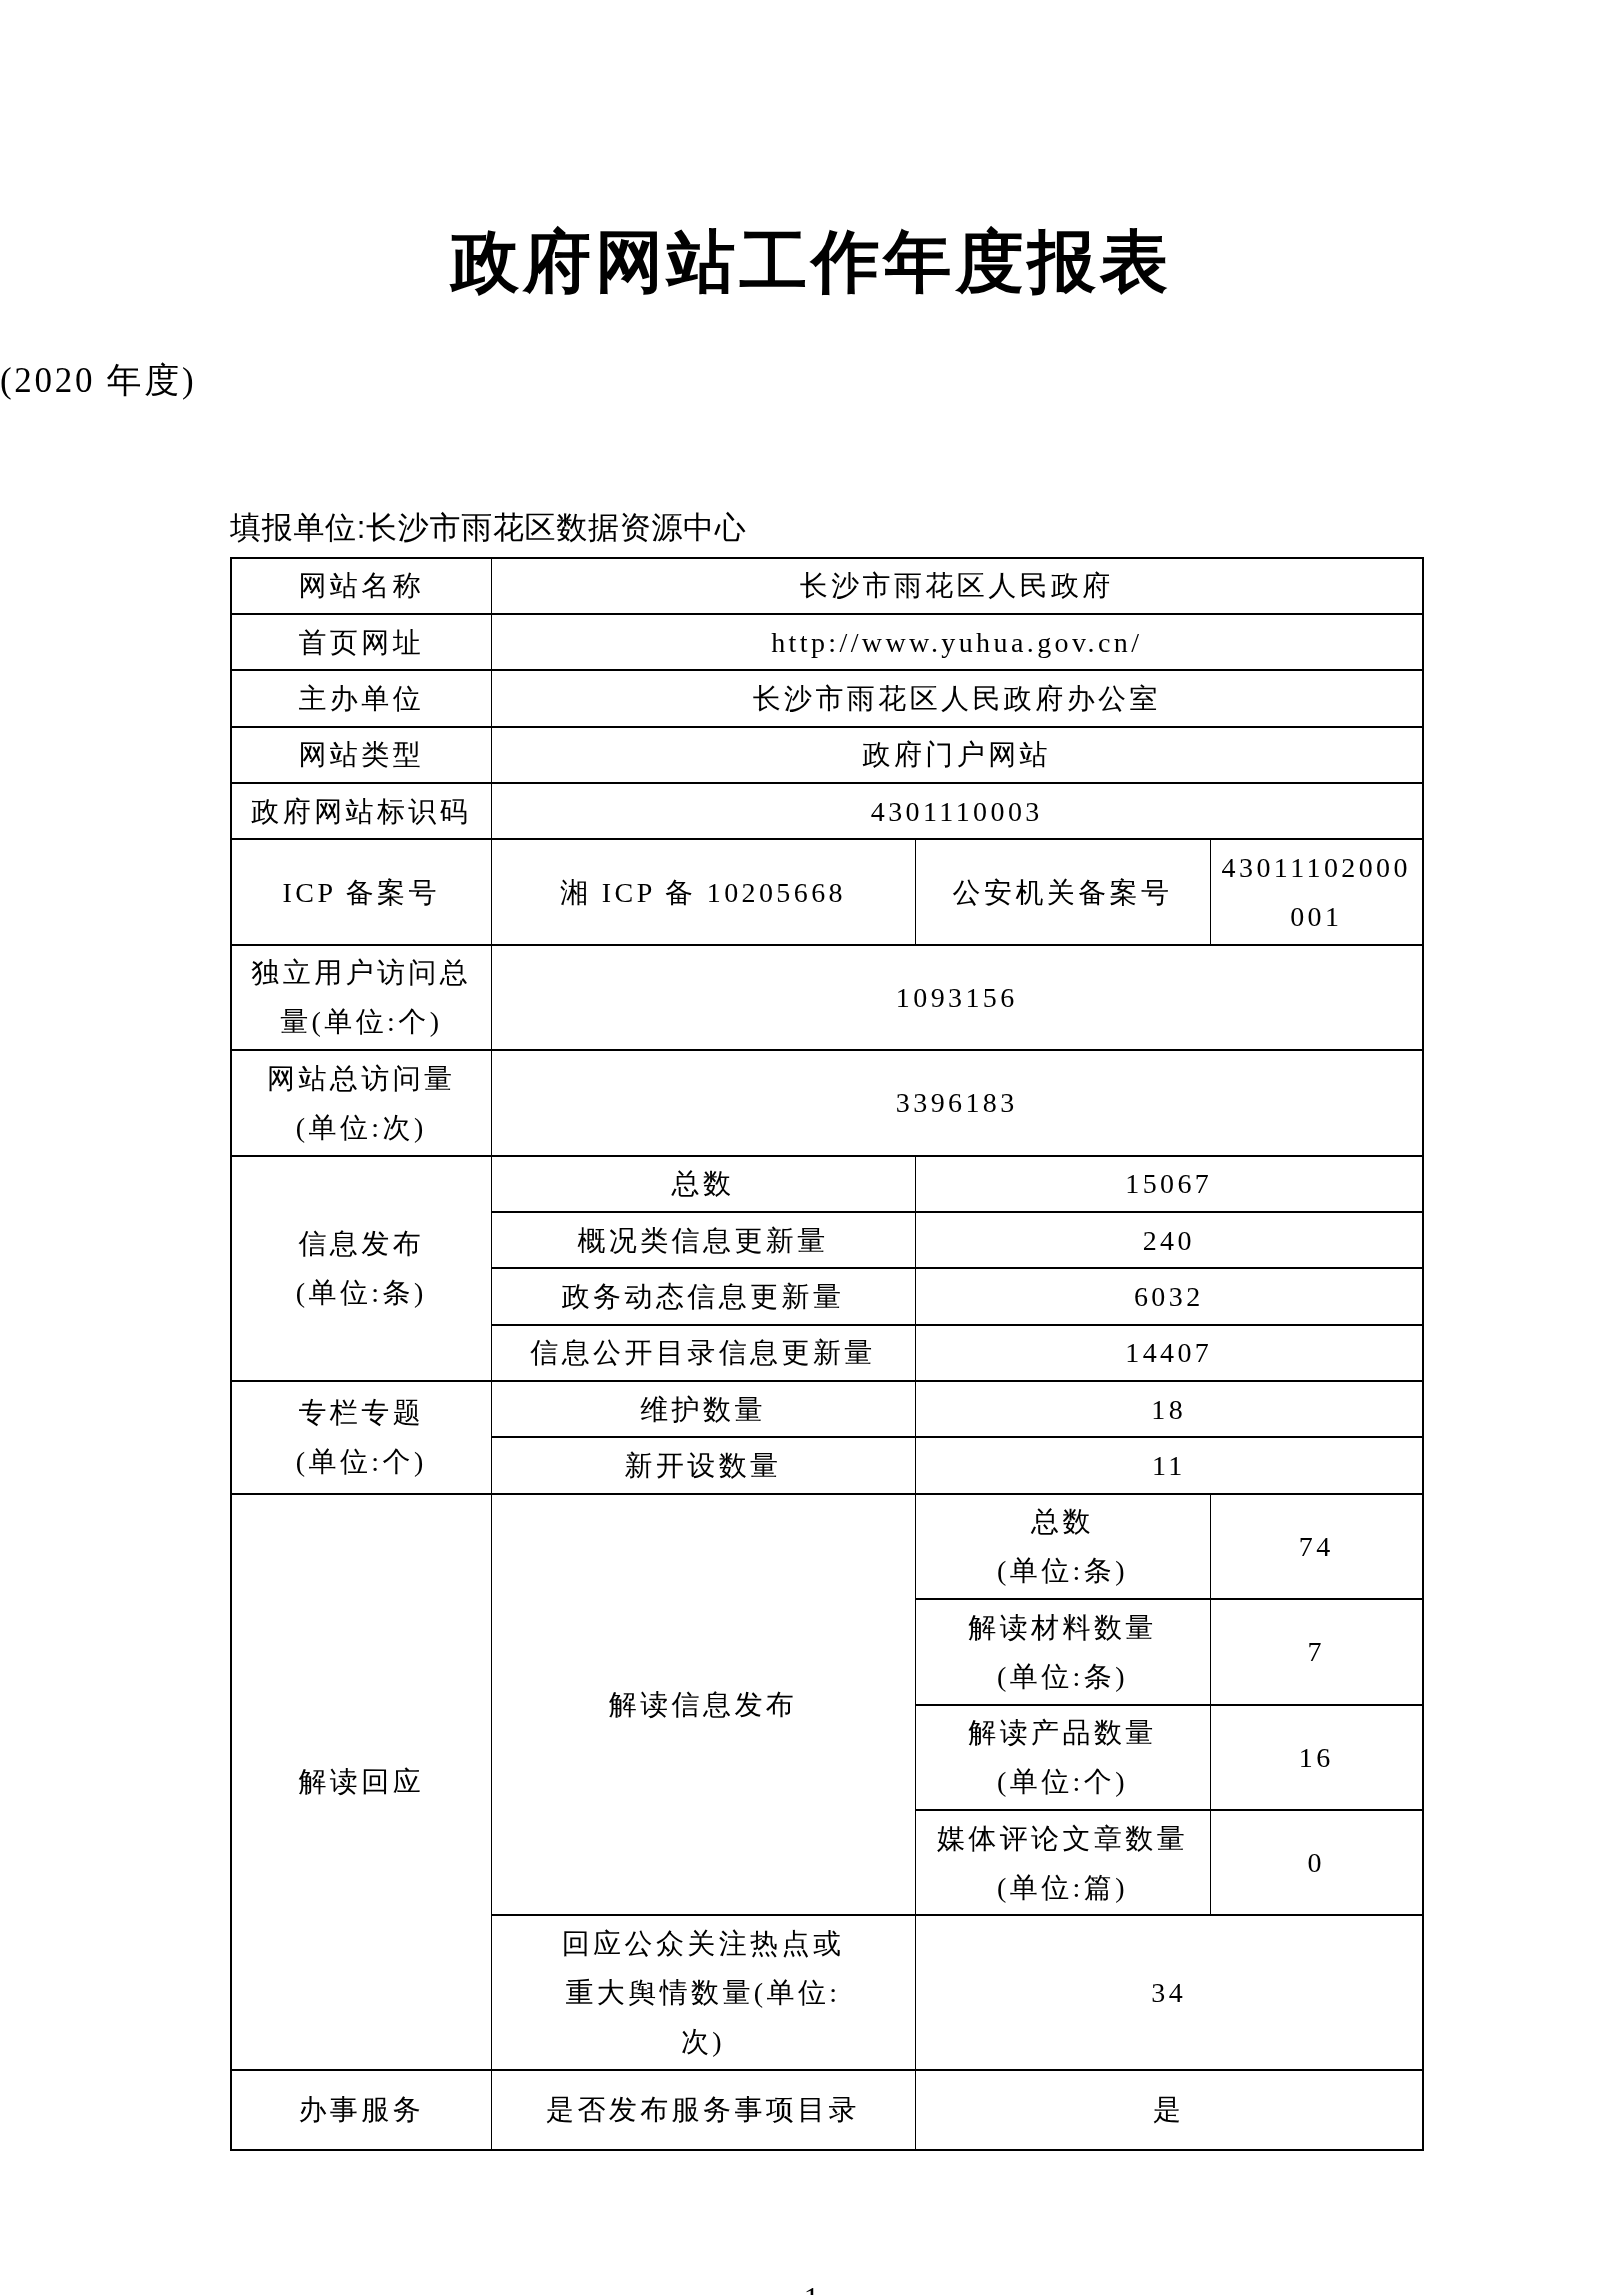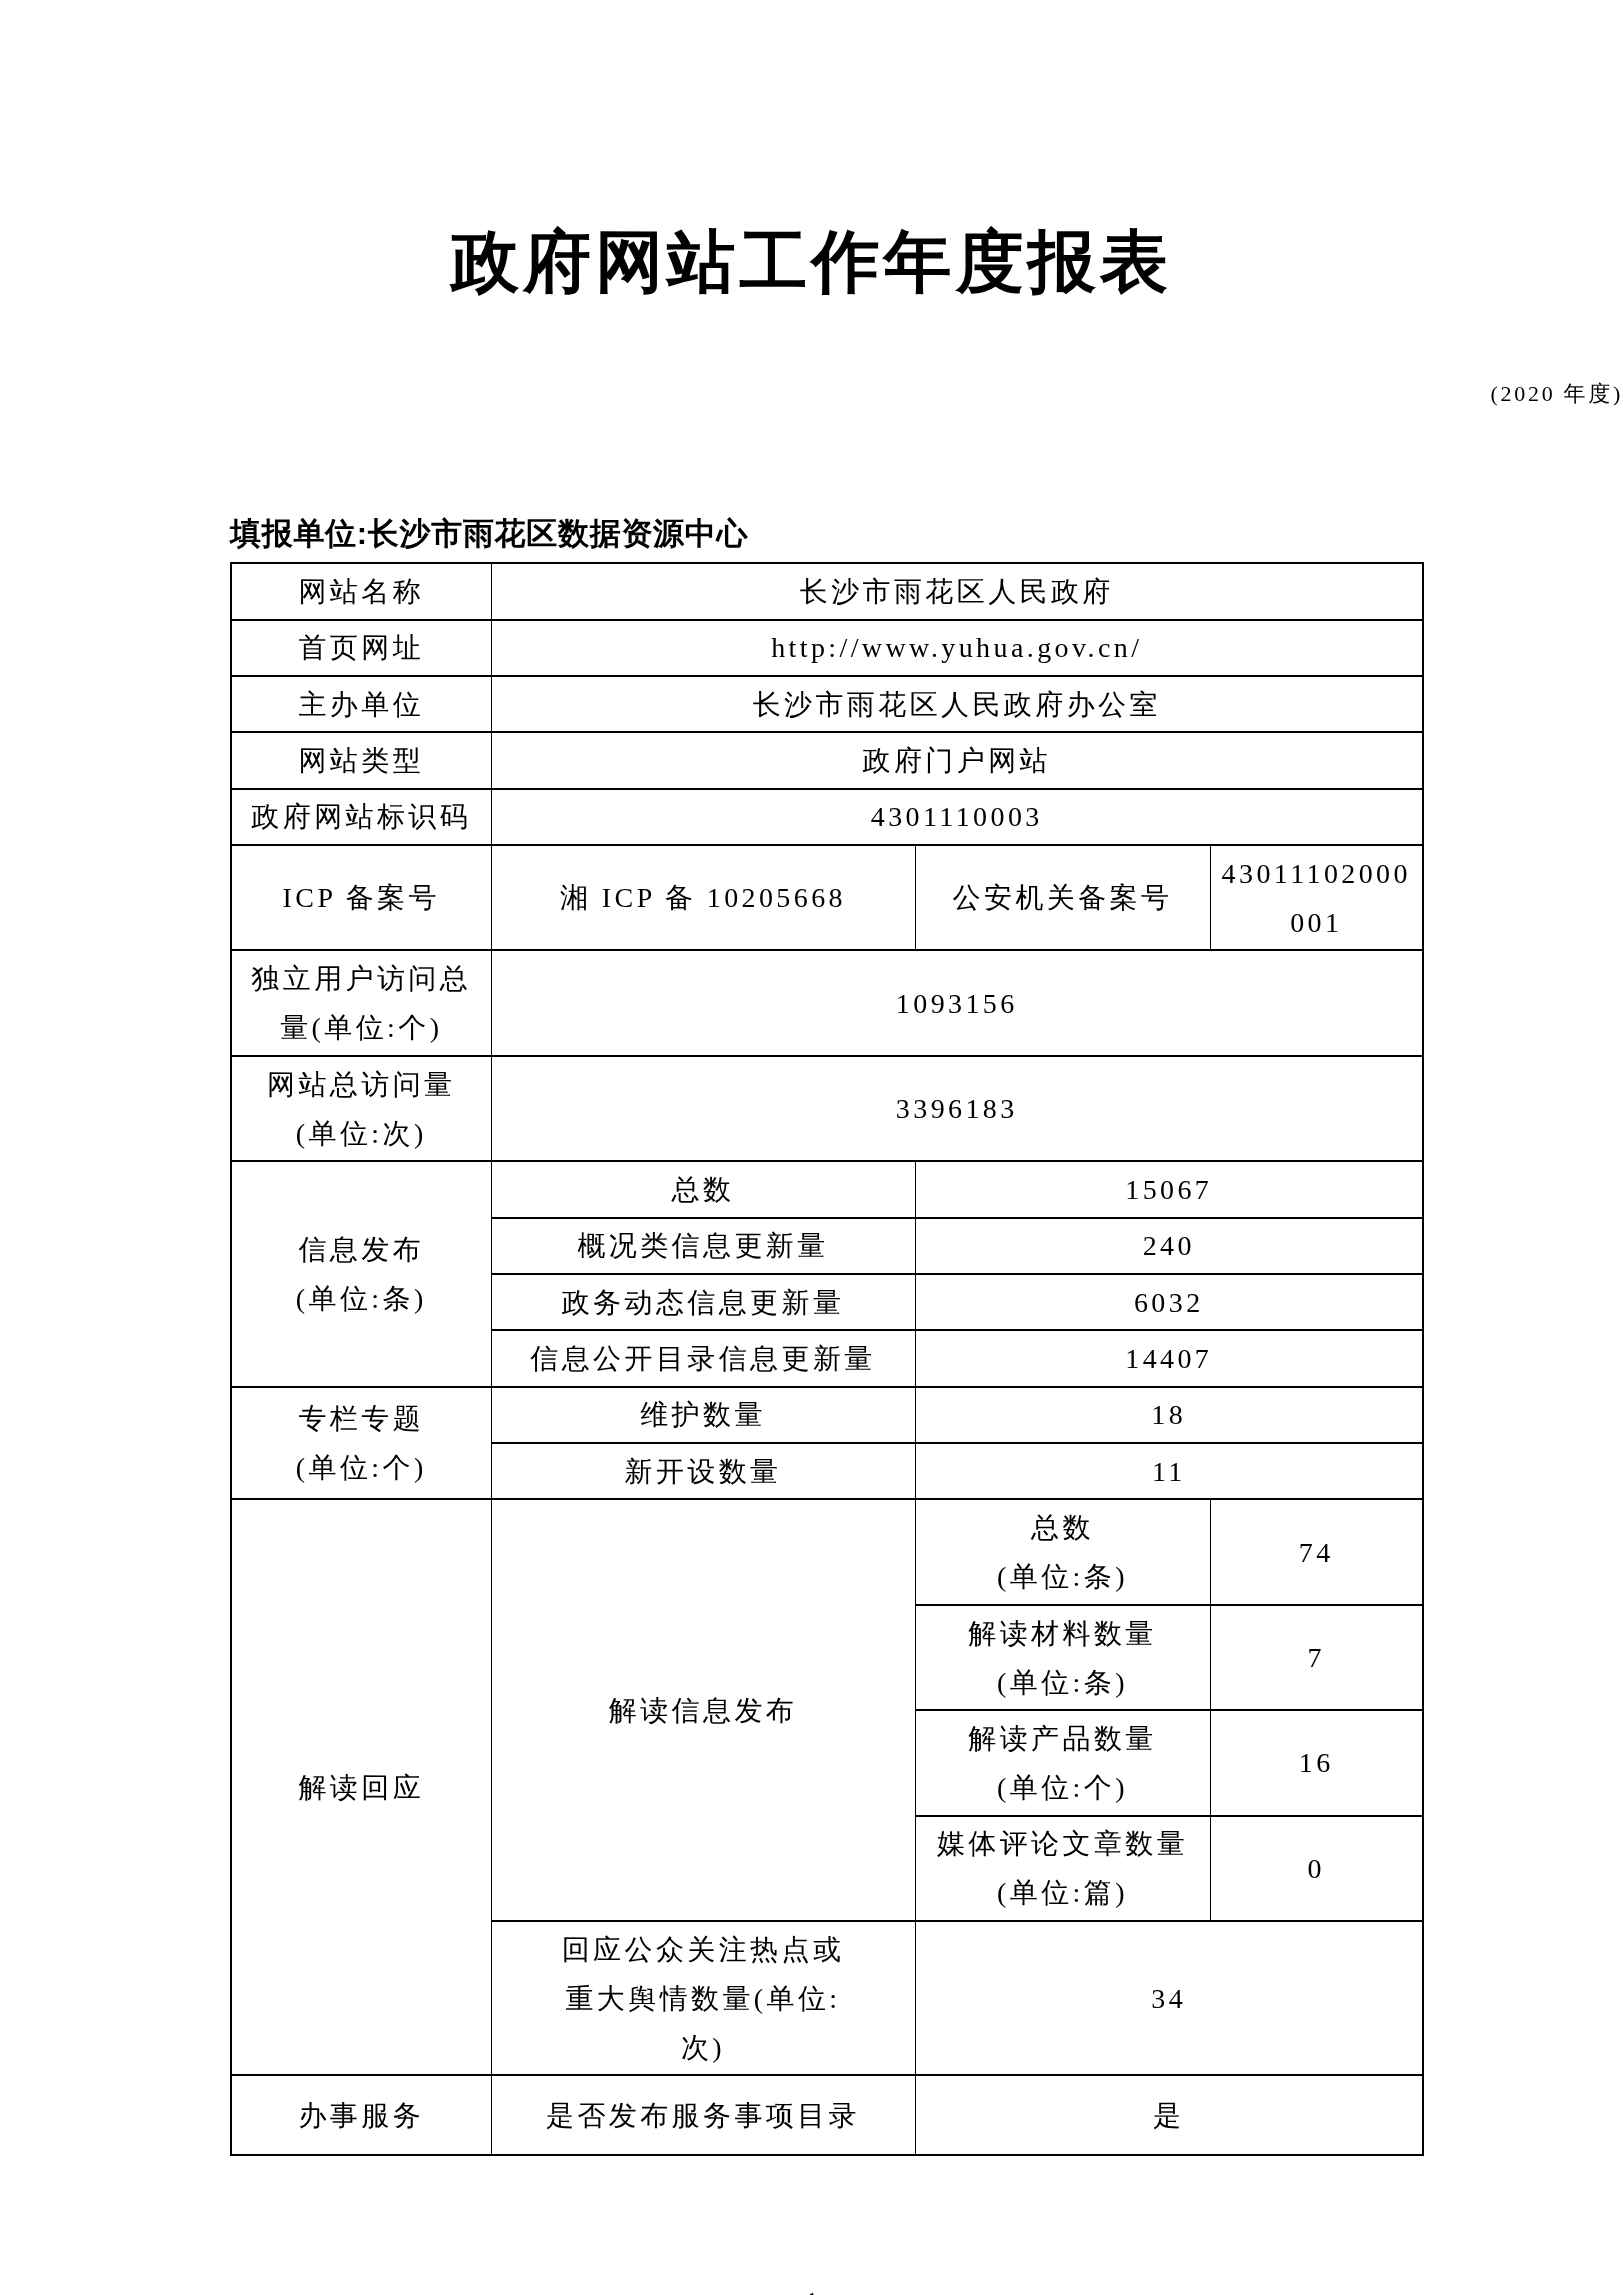--- a/index.html
+++ b/index.html
@@ -16,30 +16,30 @@
   }
   .doc-title {
     text-align: center;
     font-family: "Liberation Sans", "DejaVu Sans", sans-serif;
     font-weight: bold;
     font-size: 68px;
     line-height: 1.05;
     letter-spacing: 4.1px;
   }
   .doc-subtitle {
-    text-align: right;
-    margin-top: 85px;
-    font-size: 22px;
+    text-align: left;
+    margin-top: 65px;
+    font-size: 35px;
     line-height: 1.1;
     letter-spacing: 2.7px;
   }
   .unit-line {
     margin: 109px 0 0 230px;
     font-family: "Liberation Sans", "DejaVu Sans", sans-serif;
-    font-weight: bold;
+    font-weight: normal;
     font-size: 31px;
     line-height: 1.15;
     letter-spacing: 0.7px;
   }
   table.report {
     margin: 11px 0 0 230px;
     border-collapse: collapse;
     table-layout: fixed;
     width: 1193px;
     border: 2.7px solid #000;

